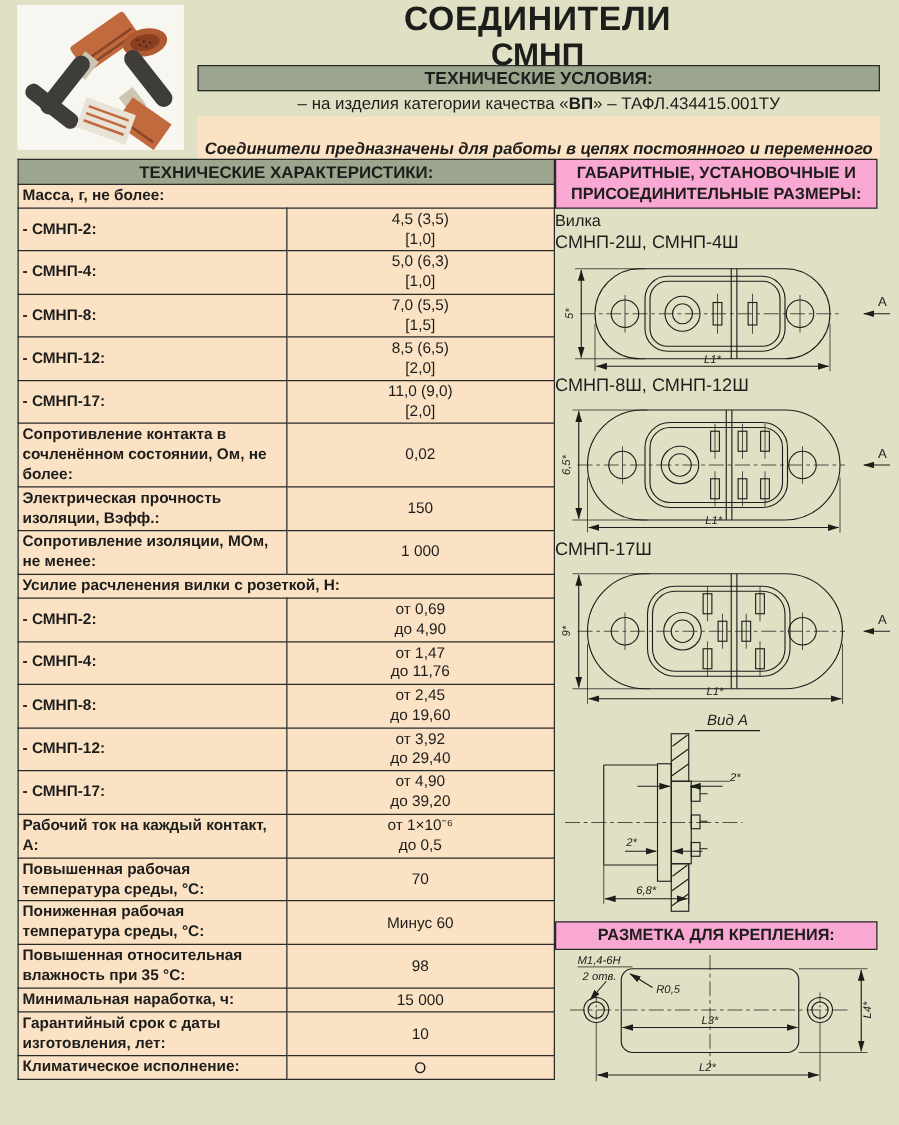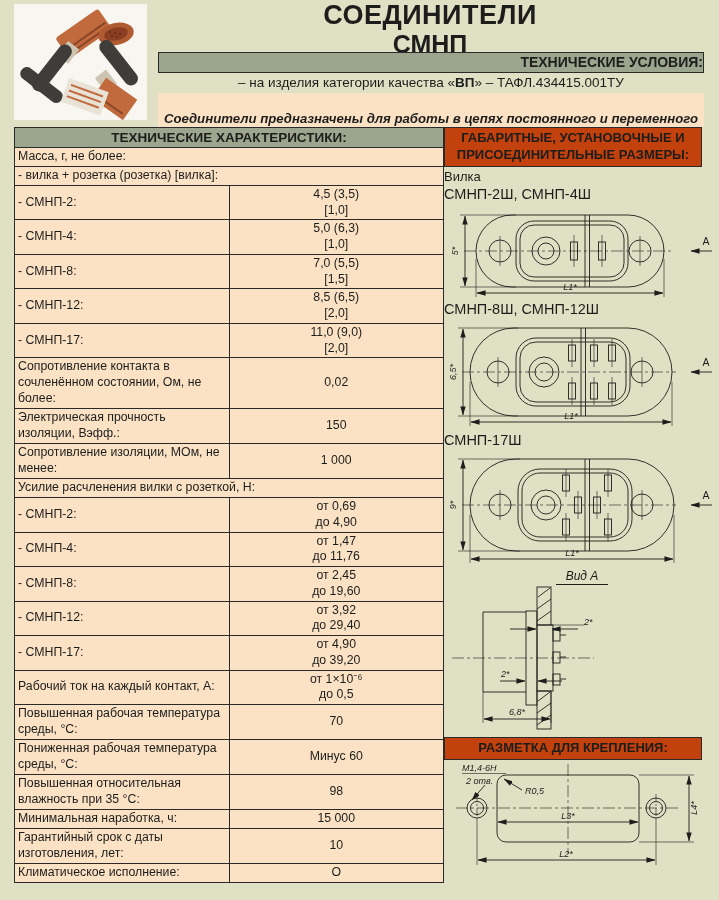--- a/index.html
+++ b/index.html
@@ -9,39 +9,39 @@
     font-family:"Liberation Sans", sans-serif; color:#1d1d1b;border-radius:14px;
   }
   
   .photo { position:absolute; left:14px; top:4px; width:133px; height:116px; background:#f7f6f0; }
   .title-block { position:absolute; left:155px; top:1px; width:550px; text-align:center; font-weight:bold; line-height:1.1; }
   .title-l1 { font-size:27px; letter-spacing:0.5px; }
   .title-l2 { font-size:25px; }
   .cond-bar {
     position:absolute; left:158px; top:52px; width:546px; height:21px;
     background:#9ca68e; border:1px solid #2a2a28; box-sizing:border-box;
-    text-align:right; font-weight:bold; font-size:14px; line-height:19px;
+    text-align:center; font-weight:bold; font-size:14px; line-height:19px;
   }
   .tu-line { position:absolute; left:158px; top:75px; width:546px; text-align:center; font-size:13.5px; }
   .desc-box {
     position:absolute; left:158px; top:93px; width:546px; height:34px;
     background:#fbe2c5; box-sizing:border-box; padding-top:18px;
     font-style:italic; font-weight:bold; font-size:13.2px; line-height:1.25; text-align:center;
   }
   
   .left-col { position:absolute; left:14px; top:127px; width:430px; }
   table.specs { width:430px; border-collapse:collapse; table-layout:fixed; }
   .specs th, .specs td { border:1px solid #2a2a28; background:#fbe2c5; padding:1px 3px; vertical-align:middle; }
   .specs th { background:#9ca68e; text-align:center; font-size:13.5px; height:17px; padding:1px; }
-  .specs td.lab { width:346px; font-size:12.3px; line-height:1.3; }
+  .specs td.lab { width:346px; font-size:12.3px; line-height:1.3;font-weight:bold; }
   .specs td.val { width:78px; font-size:12.3px; line-height:1.28; text-align:center; white-space:pre-line; }
   
   .right-col { position:absolute; left:444px; top:127px; width:275px; }
   .rc-bar {
-    width:258px; background:#c2410c; border:1px solid #2a2a28; box-sizing:border-box;
+    width:258px; background:#f9a8d4; border:1px solid #2a2a28; box-sizing:border-box;
     text-align:center; font-weight:bold; font-size:13px; line-height:1.3; padding:2px 0;
   }
   .rc-label { width:258px; text-align:left; }
   .lbl-plug  { font-size:13px; margin-top:2px; }
   .lbl-model { font-size:14.5px; padding:2px 0 1px; }
   .vid-a { width:200px; text-align:center; font-size:12px; font-style:italic; margin:2px 0 0 38px; }
   .vid-a span { border-bottom:1px solid #1d1d1b; padding:0 10px 1px; }
   svg.draw { display:block; }
   svg.draw text { font-family:"Liberation Sans", sans-serif; font-style:italic; font-size:9px; fill:#1d1d1b; }
   svg.draw text.view-a { font-size:10.5px; font-style:normal; }
@@ -110,23 +110,20 @@
   </div>
 
   <div class="left-col">
     <table class="specs">
       <tbody>
           <tr>
             <th colspan="2">ТЕХНИЧЕСКИЕ ХАРАКТЕРИСТИКИ:</th>
           </tr>
       <tr>
             <td class="lab" colspan="2">Масса, г, не более:</td>
-          </tr>
-      <tr>
-            <td class="lab" colspan="2">- вилка + розетка (розетка) [вилка]:</td>
           </tr>
       <tr>
             <td class="lab">- СМНП-2:</td>
             <td class="val">4,5 (3,5)
 [1,0]</td>
           </tr>
       <tr>
             <td class="lab">- СМНП-4:</td>
             <td class="val">5,0 (6,3)
 [1,0]</td>

